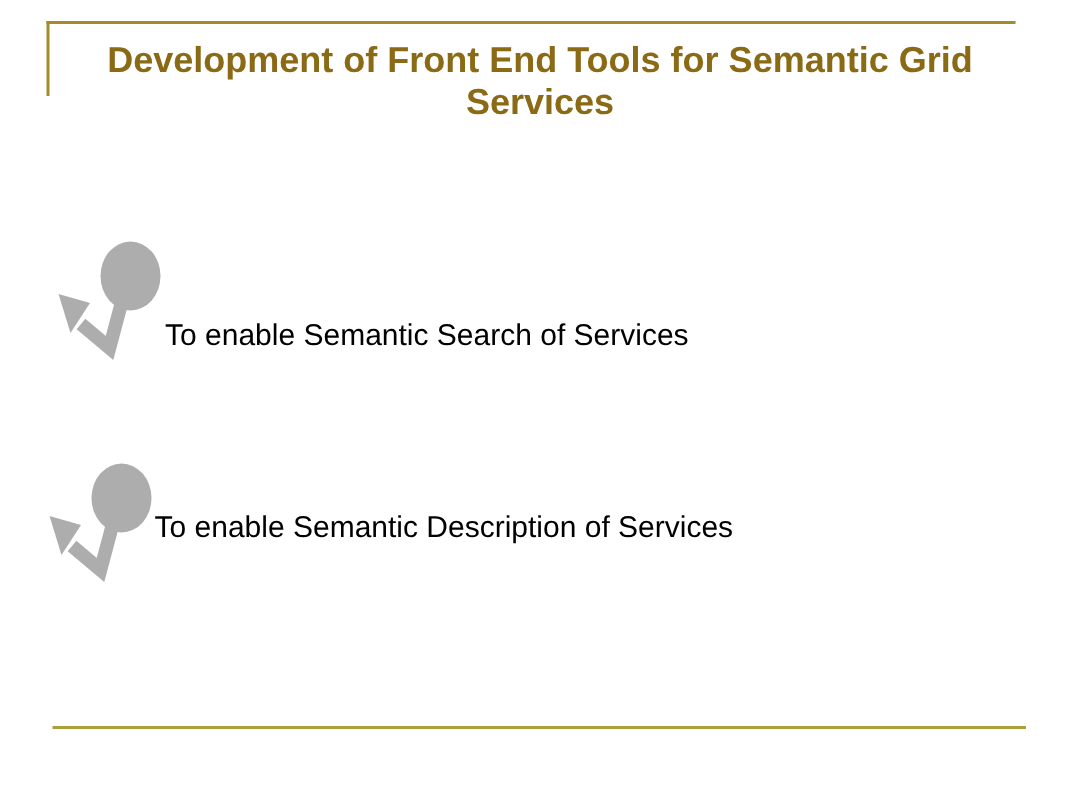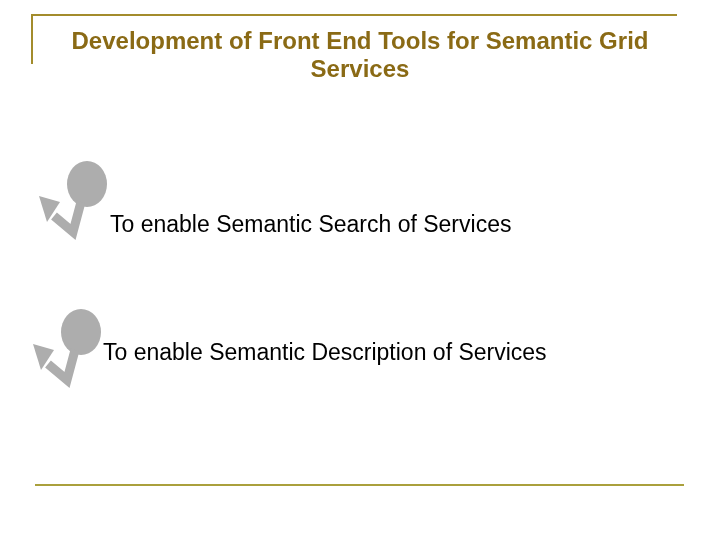--- a/index.html
+++ b/index.html
@@ -48,21 +48,21 @@
   .bullet-icon {
     position: absolute;
     width: 72px; height: 92px;
   }
   .bullet-icon .shape-fill { fill: var(--bullet-gray); }
   .bullet-icon .shape-stroke { stroke: var(--bullet-gray); fill: none; }
   #bullet-icon-1 { left: 39px; top: 158px; }
   #bullet-icon-2 { left: 33px; top: 306px; }
   .bullet-text {
     position: absolute;
-    font-size: 23px;
+    font-size: 20px;
     line-height: 27px;
     color: var(--body-text);
     white-space: nowrap;
   }
   #bullet-text-1 { left: 110px; top: 211px; }
   #bullet-text-2 { left: 103px; top: 339px; text-align: center; }
   .bottom-rule {
     position: absolute;
     left: 35px; top: 484px;
     width: 649px; height: 2px;

